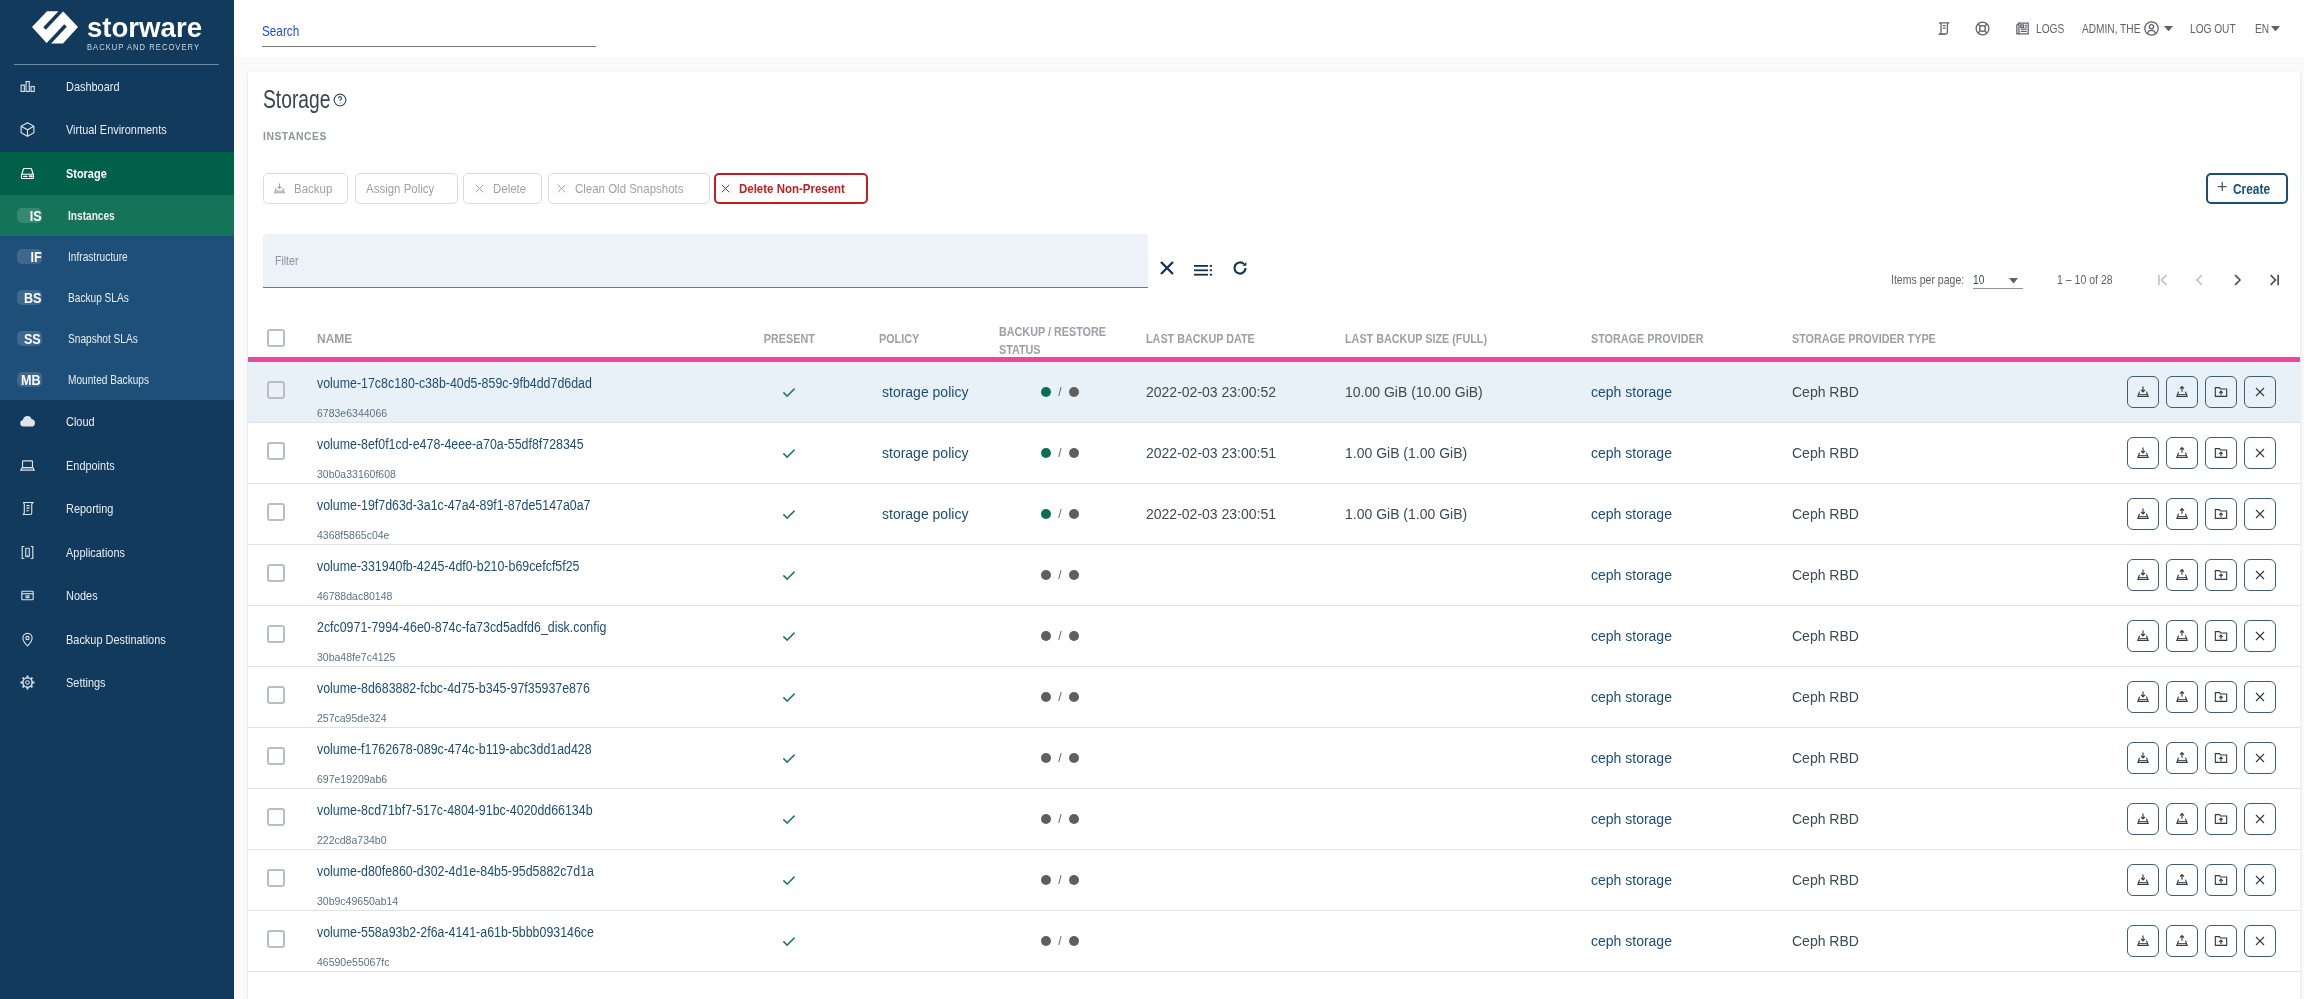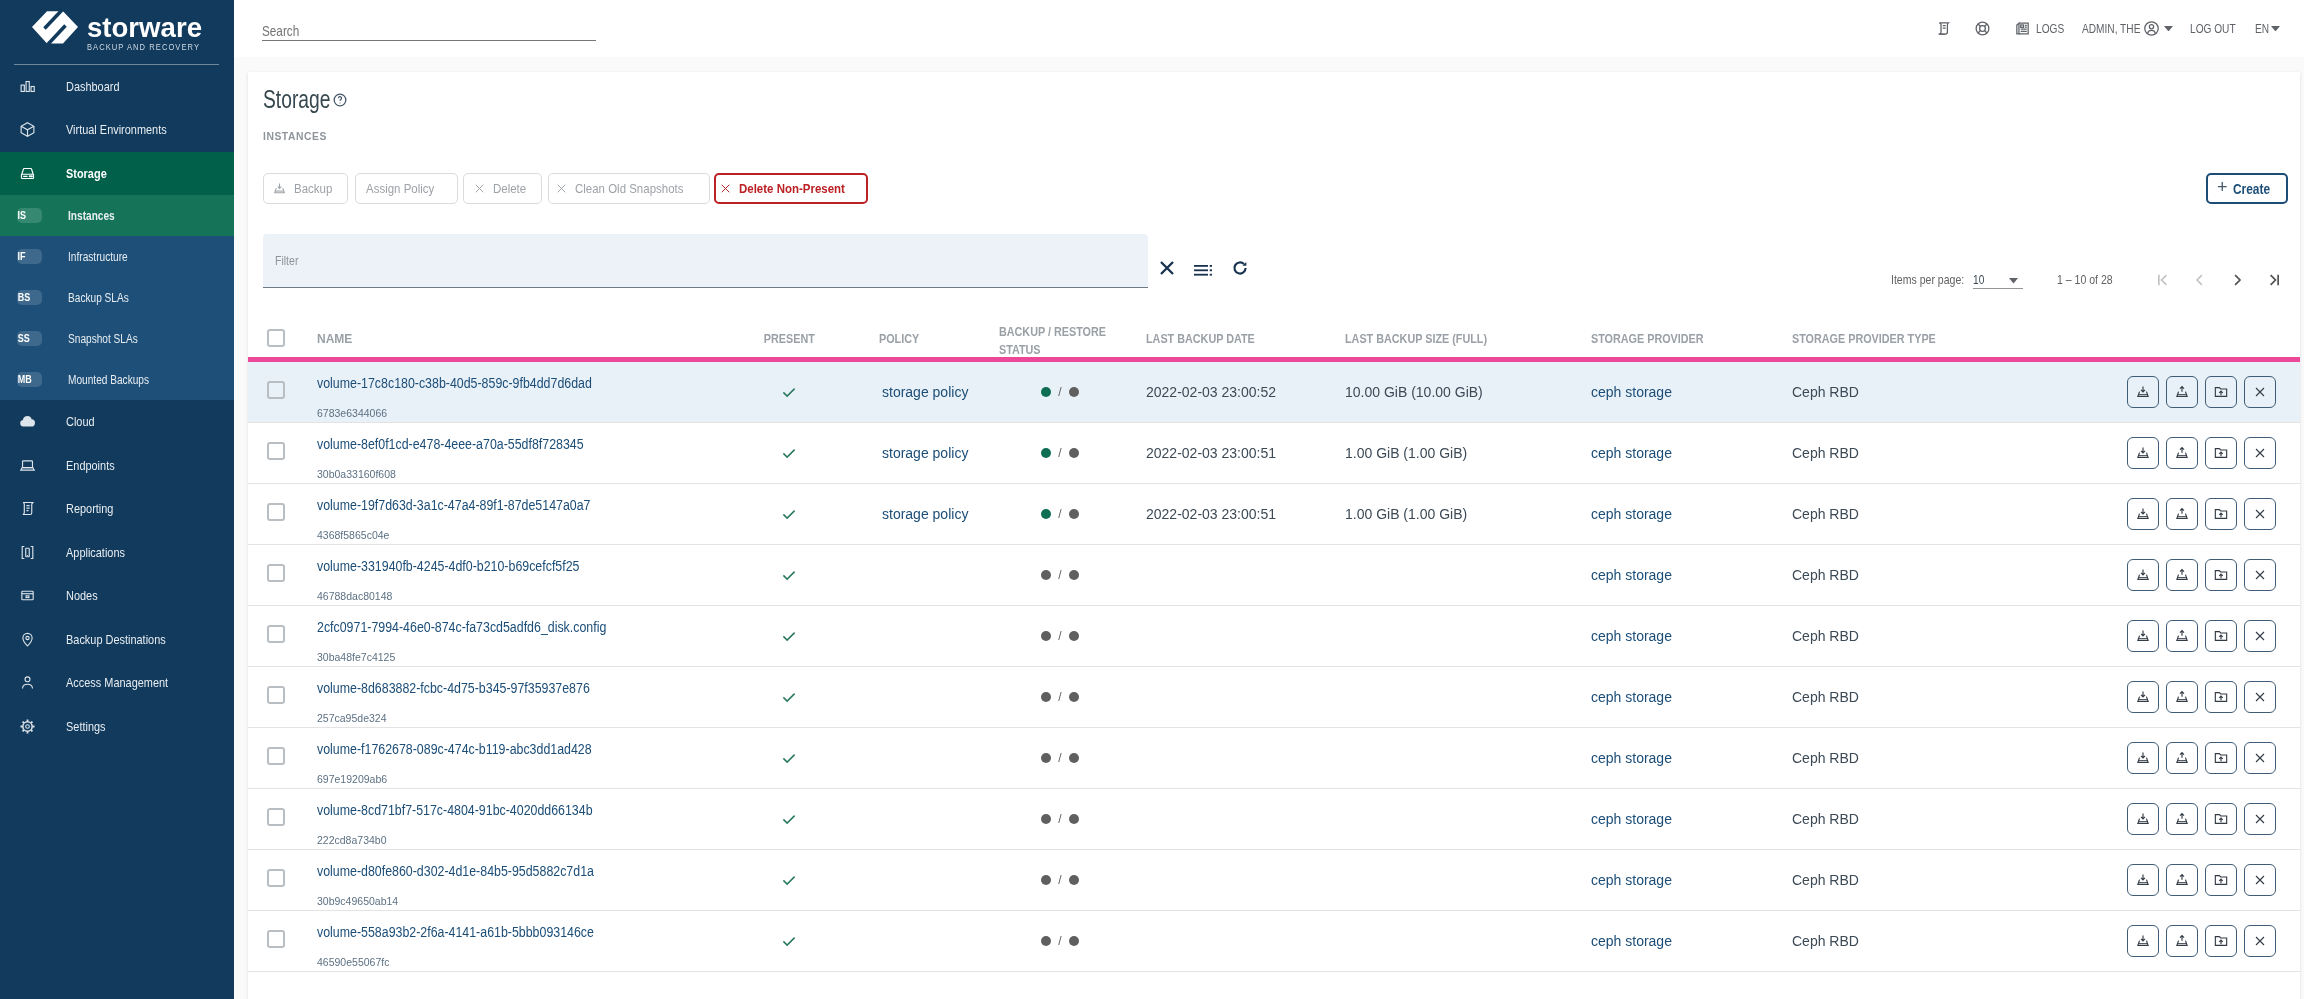--- a/index.html
+++ b/index.html
@@ -14,21 +14,21 @@
 #side { position:absolute; left:0; top:0; width:234px; height:999px; background:#113a5c; z-index:5; }
 #logo-sep { position:absolute; left:14px; top:64px; width:205px; border-top:1px solid rgba(255,255,255,0.4); }
 #navwrap { position:absolute; left:0; top:64.5px; width:234px; }
 .nav { height:43.5px; display:flex; align-items:center; }
 .nico { width:17px; height:17px; margin-left:19px; display:flex; align-items:center; }
 .nlbl { margin-left:30px; font-size:13.5px; color:#e9eef3; white-space:nowrap; }
 .b { font-weight:bold; color:#fff; }
 .act-main { background:#00604a; }
 .sub { height:41px; display:flex; align-items:center; background:#1d4f78; }
 .act-sub { background:#157457; }
-.badge { margin-left:17px; width:25px; height:15px; border-radius:5px; background:rgba(255,255,255,0.15); color:#fff; font-size:10px; font-weight:bold; display:flex; align-items:center; justify-content:flex-start; flex:none; }
+.badge { margin-left:17px; width:25px; height:15px; border-radius:5px; background:rgba(255,255,255,0.15); color:#fff; font-size:14px; font-weight:bold; display:flex; align-items:center; justify-content:flex-end; flex:none; }
 .slbl { margin-left:26px; font-size:12.5px; color:#e9eef3; white-space:nowrap; }
 
 
 #topbar { position:absolute; left:234px; top:0; width:2070px; height:57px; background:#fff; }
 .tb { position:absolute; top:0; height:57px; display:flex; align-items:center; color:#5f6368; font-size:13px; white-space:nowrap; }
 
 
 #card { position:absolute; left:248px; top:72px; width:2052px; height:940px; background:#fff;
         box-shadow:0 1px 3px rgba(0,0,0,0.12); }
 #subttl { position:absolute; left:15px; top:58px; font-size:11.5px; font-weight:bold; color:#8f959b; letter-spacing:0.6px; }
@@ -196,41 +196,32 @@
           <svg width="17" height="17" viewBox="0 0 24 24" fill="none" stroke="#dde4ea" stroke-width="1.6">
             <path d="M12 21 Q5.5 14.5 5.5 9.8 A6.5 6.5 0 0 1 18.5 9.8 Q18.5 14.5 12 21 Z"></path>
             <circle cx="12" cy="9.8" r="2.3"></circle>
           </svg>
         </span>
         <span class="nlbl"><span class="cx81">Backup Destinations</span></span>
       </div>
 <div class="nav">
         <span class="nico">
           <svg width="17" height="17" viewBox="0 0 24 24" fill="none" stroke="#dde4ea" stroke-width="1.6">
-            <circle cx="12" cy="7.5" r="3.5"></circle>
-            <path d="M5 20.5 Q5 14.5 12 14.5 Q19 14.5 19 20.5"></path>
-          </svg>
-        </span>
-        <span class="nlbl"><span class="cx81">Access Management</span></span>
-      </div>
-<div class="nav">
-        <span class="nico">
-          <svg width="17" height="17" viewBox="0 0 24 24" fill="none" stroke="#dde4ea" stroke-width="1.6">
             <circle cx="12" cy="12" r="6.6" stroke-width="2.2"></circle>
             <circle cx="12" cy="12" r="2.6" stroke-width="1.5"></circle>
             <path stroke-width="2.6" d="M19.20 12.00 L21.90 12.00 M17.09 17.09 L19.00 19.00 M12.00 19.20 L12.00 21.90 M6.91 17.09 L5.00 19.00 M4.80 12.00 L2.10 12.00 M6.91 6.91 L5.00 5.00 M12.00 4.80 L12.00 2.10 M17.09 6.91 L19.00 5.00"></path>
           </svg>
         </span>
         <span class="nlbl"><span class="cx81">Settings</span></span>
       </div>
 </div>
 </div>
 
 <div id="topbar">
-  <div class="tb" style="left:28px;top:23px;height:auto;border-bottom:1.5px solid #777;width:334px;padding-bottom:1px;font-size:14.5px;color:#737373">
+  <div class="tb" style="left:28px;top:23px;height:auto;border-bottom:1.5px solid #777;width:334px;padding-bottom:7px;font-size:14.5px;color:#1d4ed8">
       <span class="cx81">Search</span>
     </div>
   <div class="tb" style="left:1701px">
       <svg width="17" height="17" viewBox="0 0 24 24" fill="none" stroke="#5f6368" stroke-width="1.8">
         <path d="M6 4 L19 4 Q17.5 5.5 17.5 7 L17.5 17 Q17.5 20 14.8 20 L6.5 20 Q8.5 19 8.5 17 L8.5 6.5 Q8.5 4.5 6 4 Z"></path>
         <path d="M5 20 L14 20 M11 8 L15 8 M11 11.5 L15 11.5"></path>
       </svg>
     </div>
   <div class="tb" style="left:1740px">
       <svg width="17" height="17" viewBox="0 0 24 24" fill="none" stroke="#5f6368" stroke-width="1.8">

